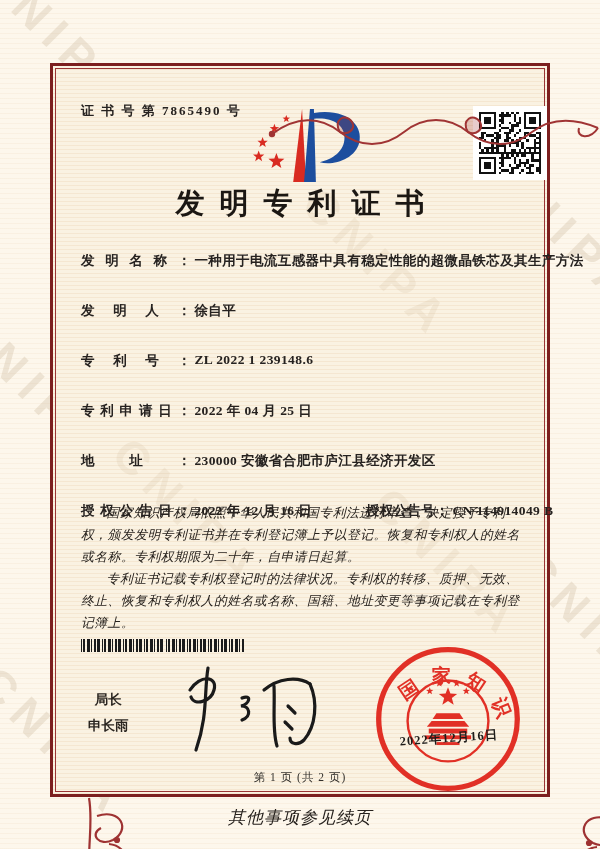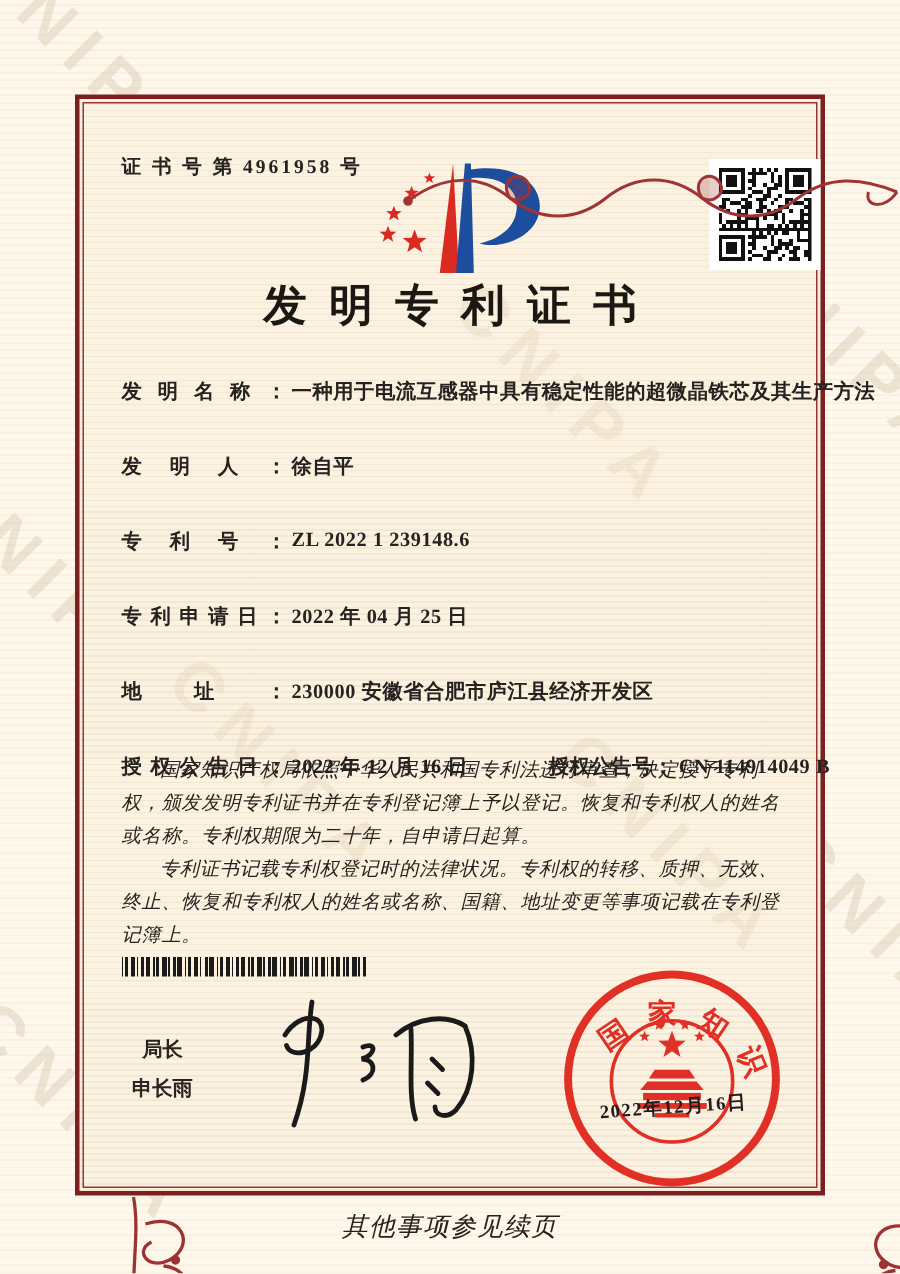--- a/index.html
+++ b/index.html
@@ -86,21 +86,21 @@
   <span class="wm" style="left:500px;top:600px;">CNIPA</span>
 
   <div class="frame">
     <div class="frame-inner"></div>
 
     <span class="wm faint" style="left:230px;top:170px;">CNIPA</span>
     <span class="wm faint" style="left:40px;top:420px;">CNIPA</span>
     <span class="wm faint" style="left:300px;top:470px;">CNIPA</span>
 
     <div class="content">
-      <div class="cert-no">证 书 号 第 4961958 号</div>
+      <div class="cert-no">证 书 号 第 7865490 号</div>
 
       <svg class="logo" viewBox="0 0 150 85">
         <g id="logo-stars" fill="#d92b21">
             <polygon points="54.0,11.0 55.0,13.6 57.8,13.8 55.6,15.5 56.4,18.2 54.0,16.7 51.6,18.2 52.4,15.5 50.2,13.8 53.0,13.6"></polygon>
             <polygon points="42.0,20.0 43.2,23.3 46.8,23.5 44.0,25.6 44.9,29.0 42.0,27.1 39.1,29.0 40.0,25.6 37.2,23.5 40.8,23.3"></polygon>
             <polygon points="30.0,33.5 31.4,37.1 35.2,37.3 32.2,39.7 33.2,43.4 30.0,41.3 26.8,43.4 27.8,39.7 24.8,37.3 28.6,37.1"></polygon>
             <polygon points="26.0,47.0 27.5,51.0 31.7,51.1 28.4,53.8 29.5,57.9 26.0,55.5 22.5,57.9 23.6,53.8 20.3,51.1 24.5,51.0"></polygon>
             <polygon points="44.0,49.5 46.1,55.1 52.1,55.4 47.4,59.1 49.0,64.9 44.0,61.6 39.0,64.9 40.6,59.1 35.9,55.4 41.9,55.1"></polygon>
           </g>
         <path d="M70,5 L61,79 L74,79 Z" fill="#d92b21"></path>
@@ -465,20 +465,21 @@
         <g fill="#e0251b">
           <path d="M64,80 L96,80 L92,74 L68,74 Z"></path>
           <path d="M58,88 L102,88 L97,82 L63,82 Z"></path>
           <rect x="60" y="90" width="40" height="5"></rect>
           <rect x="56" y="97" width="48" height="4"></rect>
           <rect x="68" y="104" width="24" height="3"></rect>
         </g>
       </svg>
       <div class="seal-date">2022年12月16日</div>
 
+      <div class="page-num">第 1 页 (共 2 页)</div>
     </div>
 
     <svg class="orn orn-top" viewBox="0 0 338 42" fill="none" stroke="#a03434" stroke-width="2">
       <path d="M4,24 C28,6 52,6 72,22 C92,38 116,38 136,22 C156,6 180,6 200,22 C220,38 244,38 264,22 C284,7 306,8 330,18"></path>
       <path d="M72,22 C64,10 78,2 84,12 C88,19 80,26 72,22 Z" fill="rgba(160,52,52,.25)"></path>
       <path d="M200,22 C192,10 206,2 212,12 C216,19 208,26 200,22 Z" fill="rgba(160,52,52,.25)"></path>
       <path d="M330,18 C322,30 308,28 311,18"></path>
       <circle cx="4" cy="24" r="2.2" fill="#a03434"></circle>
     </svg>
 

